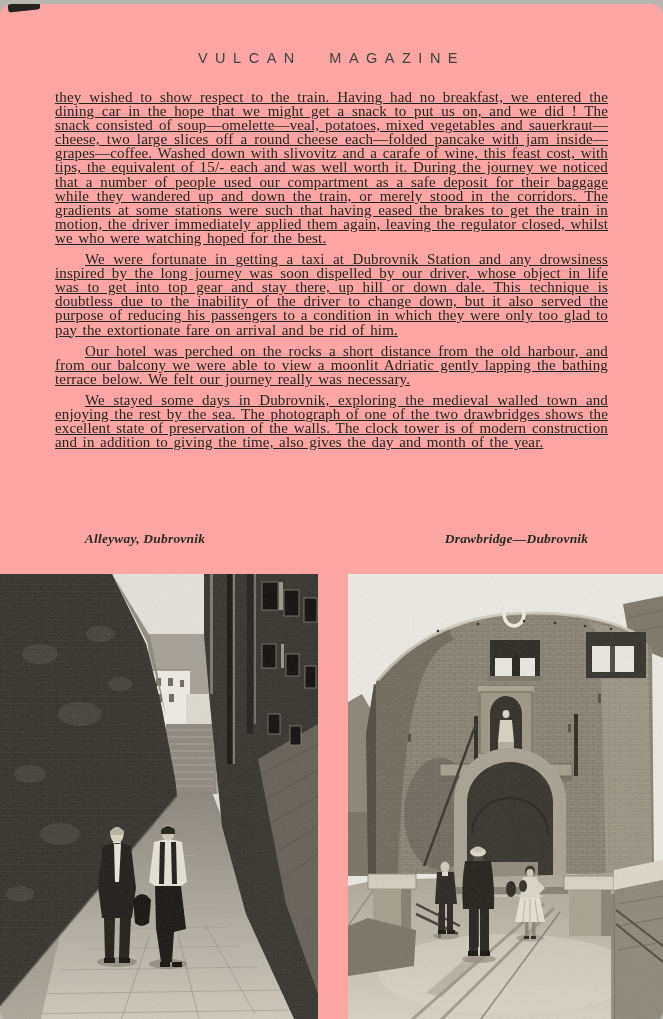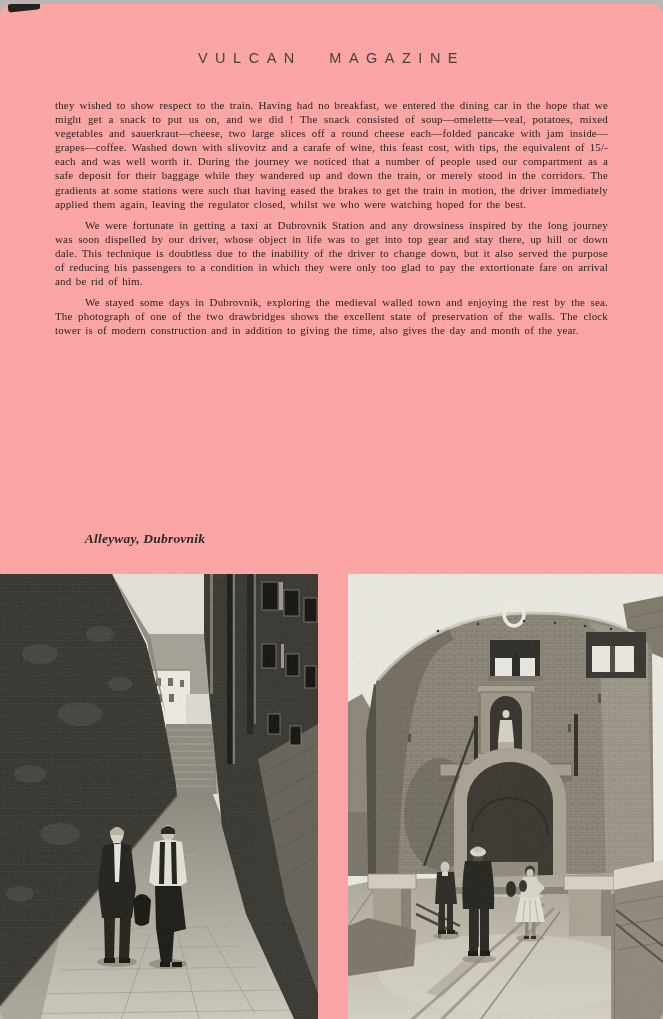--- a/index.html
+++ b/index.html
@@ -18,24 +18,24 @@
     background:#23221e;border-radius:3px;transform:rotate(-6deg);
   }
   .running-head{
     position:absolute;top:46px;left:0;right:0;
     text-align:center;
     font-family:"Liberation Sans","DejaVu Sans",sans-serif;
     font-size:14.5px;font-weight:400;color:#44423e;
     letter-spacing:7.5px;word-spacing:16px;
   }
   .article{
-    position:absolute;top:94px;left:55px;width:553px;
-    font-size:11px;line-height:14.1px;
+    position:absolute;top:86px;left:55px;width:553px;
+    font-size:15px;line-height:14.1px;
     text-align:justify;
-    word-spacing:1.6px;letter-spacing:0.15px;
+    word-spacing:1.6px;letter-spacing:0.15px;text-decoration:underline;
   }
   .article p{margin:0 0 7px 0;text-indent:30px;}
   .article p.continued{text-indent:0;}
   .caption{
     position:absolute;top:527px;
     font-size:13.5px;font-style:italic;font-weight:700;
     color:#2a2823;text-align:center;box-sizing:border-box;
     letter-spacing:0.2px;
   }
   .caption-left{left:0;width:318px;padding-right:28px;}
@@ -50,24 +50,26 @@
 
 <div class="page">
 
   <div class="corner-mark"></div>
 
   <div class="running-head">VULCAN MAGAZINE</div>
 
   <div class="article">
     <p class="continued">they wished to show respect to the train. Having had no breakfast, we entered the dining car in the hope that we might get a snack to put us on, and we did&nbsp;! The snack consisted of soup—omelette—veal, potatoes, mixed vegetables and sauerkraut—cheese, two large slices off a round cheese each—folded pancake with jam inside—grapes—coffee. Washed down with slivovitz and a carafe of wine, this feast cost, with tips, the equivalent of 15/- each and was well worth it. During the journey we noticed that a number of people used our compartment as a safe deposit for their baggage while they wandered up and down the train, or merely stood in the corridors. The gradients at some stations were such that having eased the brakes to get the train in motion, the driver immediately applied them again, leaving the regulator closed, whilst we who were watching hoped for the best.</p>
     <p>We were fortunate in getting a taxi at Dubrovnik Station and any drowsiness inspired by the long journey was soon dispelled by our driver, whose object in life was to get into top gear and stay there, up hill or down dale. This technique is doubtless due to the inability of the driver to change down, but it also served the purpose of reducing his passengers to a condition in which they were only too glad to pay the extortionate fare on arrival and be rid of him.</p>
+    <p>Our hotel was perched on the rocks a short distance from the old harbour, and from our balcony we were able to view a moonlit Adriatic gently lapping the bathing terrace below. We felt our journey really was necessary.</p>
     <p>We stayed some days in Dubrovnik, exploring the medieval walled town and enjoying the rest by the sea. The photograph of one of the two drawbridges shows the excellent state of preservation of the walls. The clock tower is of modern construction and in addition to giving the time, also gives the day and month of the year.</p>
   </div>
 
   <div class="caption caption-left">Alleyway, Dubrovnik</div>
+  <div class="caption caption-right">Drawbridge—Dubrovnik</div>
 
   <div class="photo photo-left">
   <svg width="318" height="449" viewBox="0 0 318 449" xmlns="http://www.w3.org/2000/svg">
     <defs>
       <linearGradient id="gStreetL" x1="0" y1="0" x2="0" y2="1">
         <stop offset="0" stop-color="#8a857b"></stop>
             <stop offset="1" stop-color="#cfcabd"></stop>
       </linearGradient>
       <pattern id="patDark" width="14" height="7" patternUnits="userSpaceOnUse">
         <rect width="14" height="7" fill="#35332e"></rect>

